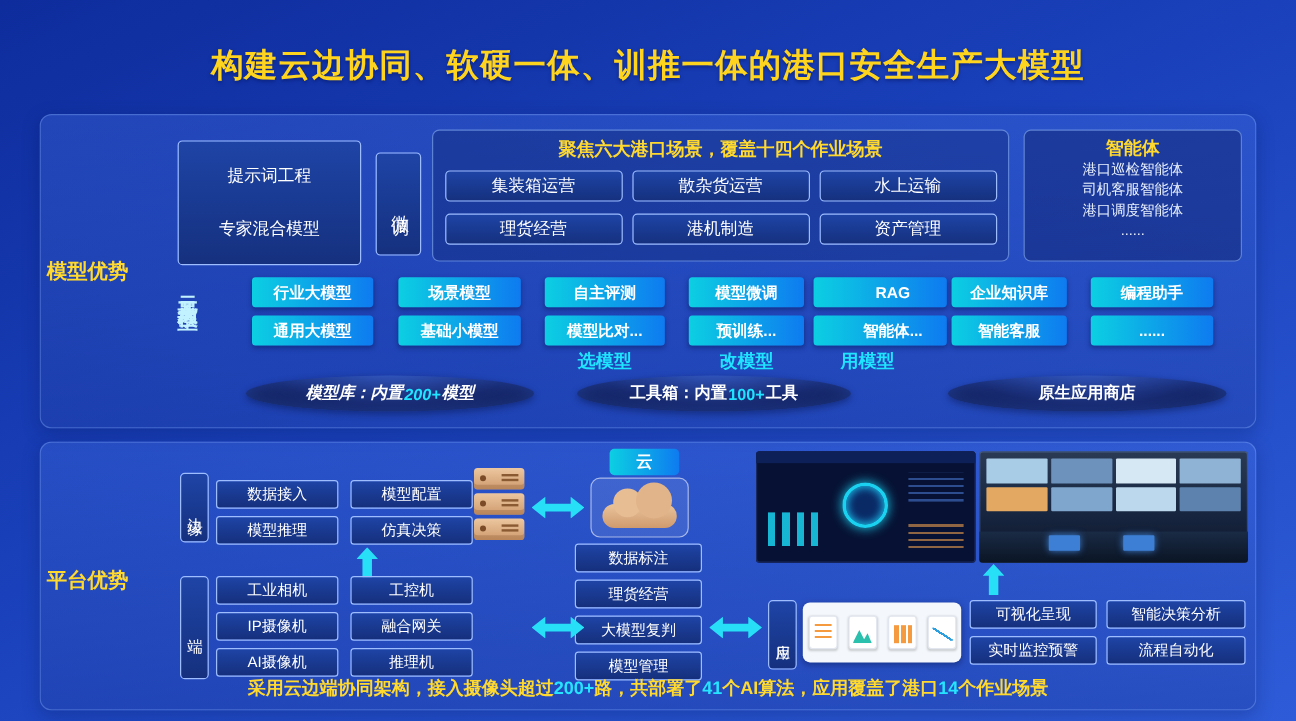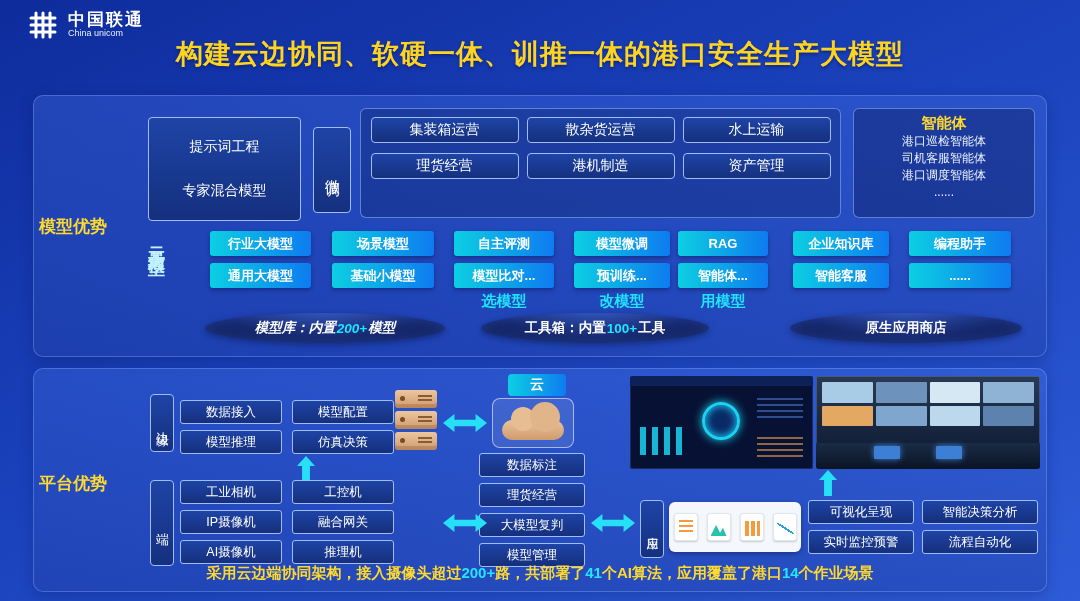--- a/index.html
+++ b/index.html
@@ -43,21 +43,21 @@
   .scene-grid{display:grid;grid-template-columns:repeat(3,148px);gap:10px 8px;justify-content:center;margin-top:8px;}
   .scene-btn{height:26px;display:flex;align-items:center;justify-content:center;font-size:14px;}
   .agent-box{position:absolute;left:820px;top:13px;width:182px;height:110px;border-radius:6px;
     border:1px solid rgba(150,190,255,.55);background:rgba(10,25,90,.40);box-sizing:border-box;text-align:center;}
   .agent-title{margin-top:5px;font-size:15px;font-weight:bold;color:#ffd92e;}
   .agent-item{font-size:12px;line-height:17px;color:#eaf2ff;}
   .yuanjing{position:absolute;left:112px;top:138px;writing-mode:vertical-rl;text-orientation:upright;
     font-size:17px;font-weight:bold;color:#c2f2ff;letter-spacing:3px;}
   .r1{top:136px;} .r2{top:168px;}
   .c1{left:177px;width:101px;} .c2{left:299px;width:102px;} .c3{left:421px;width:100px;}
-  .c4{left:541px;width:96px;}  .c5{left:645px;width:90px;}  .c6{left:760px;width:96px;}
+  .c4{left:541px;width:96px;}  .c5{left:645px;width:90px;padding-left:21px;}  .c6{left:760px;width:96px;}
   .c7{left:876px;width:102px;}
   .sublabel{position:absolute;top:197px;width:76px;text-align:center;font-size:15px;
     font-weight:bold;color:#1fe4ff;}
   .sub1{left:433px;} .sub2{left:551px;} .sub3{left:652px;}
   .pill{position:absolute;top:218px;height:30px;border-radius:50%;display:flex;align-items:center;
     justify-content:center;font-size:13.5px;font-weight:bold;
     background:radial-gradient(ellipse at 50% -20%,#3458c0 0%,#17296e 60%,#101d52 100%);
     box-shadow:0 2px 6px rgba(0,10,50,.4),inset 0 0 12px rgba(60,120,255,.25);}
   .pill .num{color:#1fe4ff;padding:0 1px;}
   .pill1{left:172px;width:240px;font-style:italic;} .pill2{left:448px;width:228px;} .pill3{left:757px;width:232px;}
@@ -126,44 +126,33 @@
   
   .footer-line{position:absolute;left:0;top:196px;width:100%;text-align:center;font-size:15px;
     font-weight:bold;color:#ffd92e;}
   .footer-line .num{color:#25e4ff;}
 </style>
 </head>
 <body>
 
 <div class="page">
 
-  <div class="brand">
-    <svg width="34" height="34" viewBox="0 0 34 34">
-      <g stroke="#ffffff" stroke-width="3" fill="none" stroke-linecap="round">
-        <path d="M10 5 v24 M17 5 v24 M24 5 v24"></path>
-        <path d="M5 10 h24 M5 17 h24 M5 24 h24"></path>
-      </g>
-    </svg>
-    <div class="txt">
-      <span class="name">中国联通</span>
-      <span class="sub">China unicom</span>
-    </div>
-  </div>
   <div class="title">构建云边协同、软硬一体、训推一体的港口安全生产大模型</div>
 
   <section class="panel panel1">
     <div class="side-label" style="top:120px;">模型优势</div>
 
     <div class="prompt-box dark-box">
       <span>提示词工程</span>
       <span>专家混合模型</span>
     </div>
     <div class="vtab dark-box finetune-box">微调</div>
 
     <div class="scene-box">
+      <div class="scene-title">聚焦六大港口场景，覆盖十四个作业场景</div>
       <div class="scene-grid">
         <div class="scene-btn dark-box">集装箱运营</div>
         <div class="scene-btn dark-box">散杂货运营</div>
         <div class="scene-btn dark-box">水上运输</div>
         <div class="scene-btn dark-box">理货经营</div>
         <div class="scene-btn dark-box">港机制造</div>
         <div class="scene-btn dark-box">资产管理</div>
       </div>
     </div>
 

